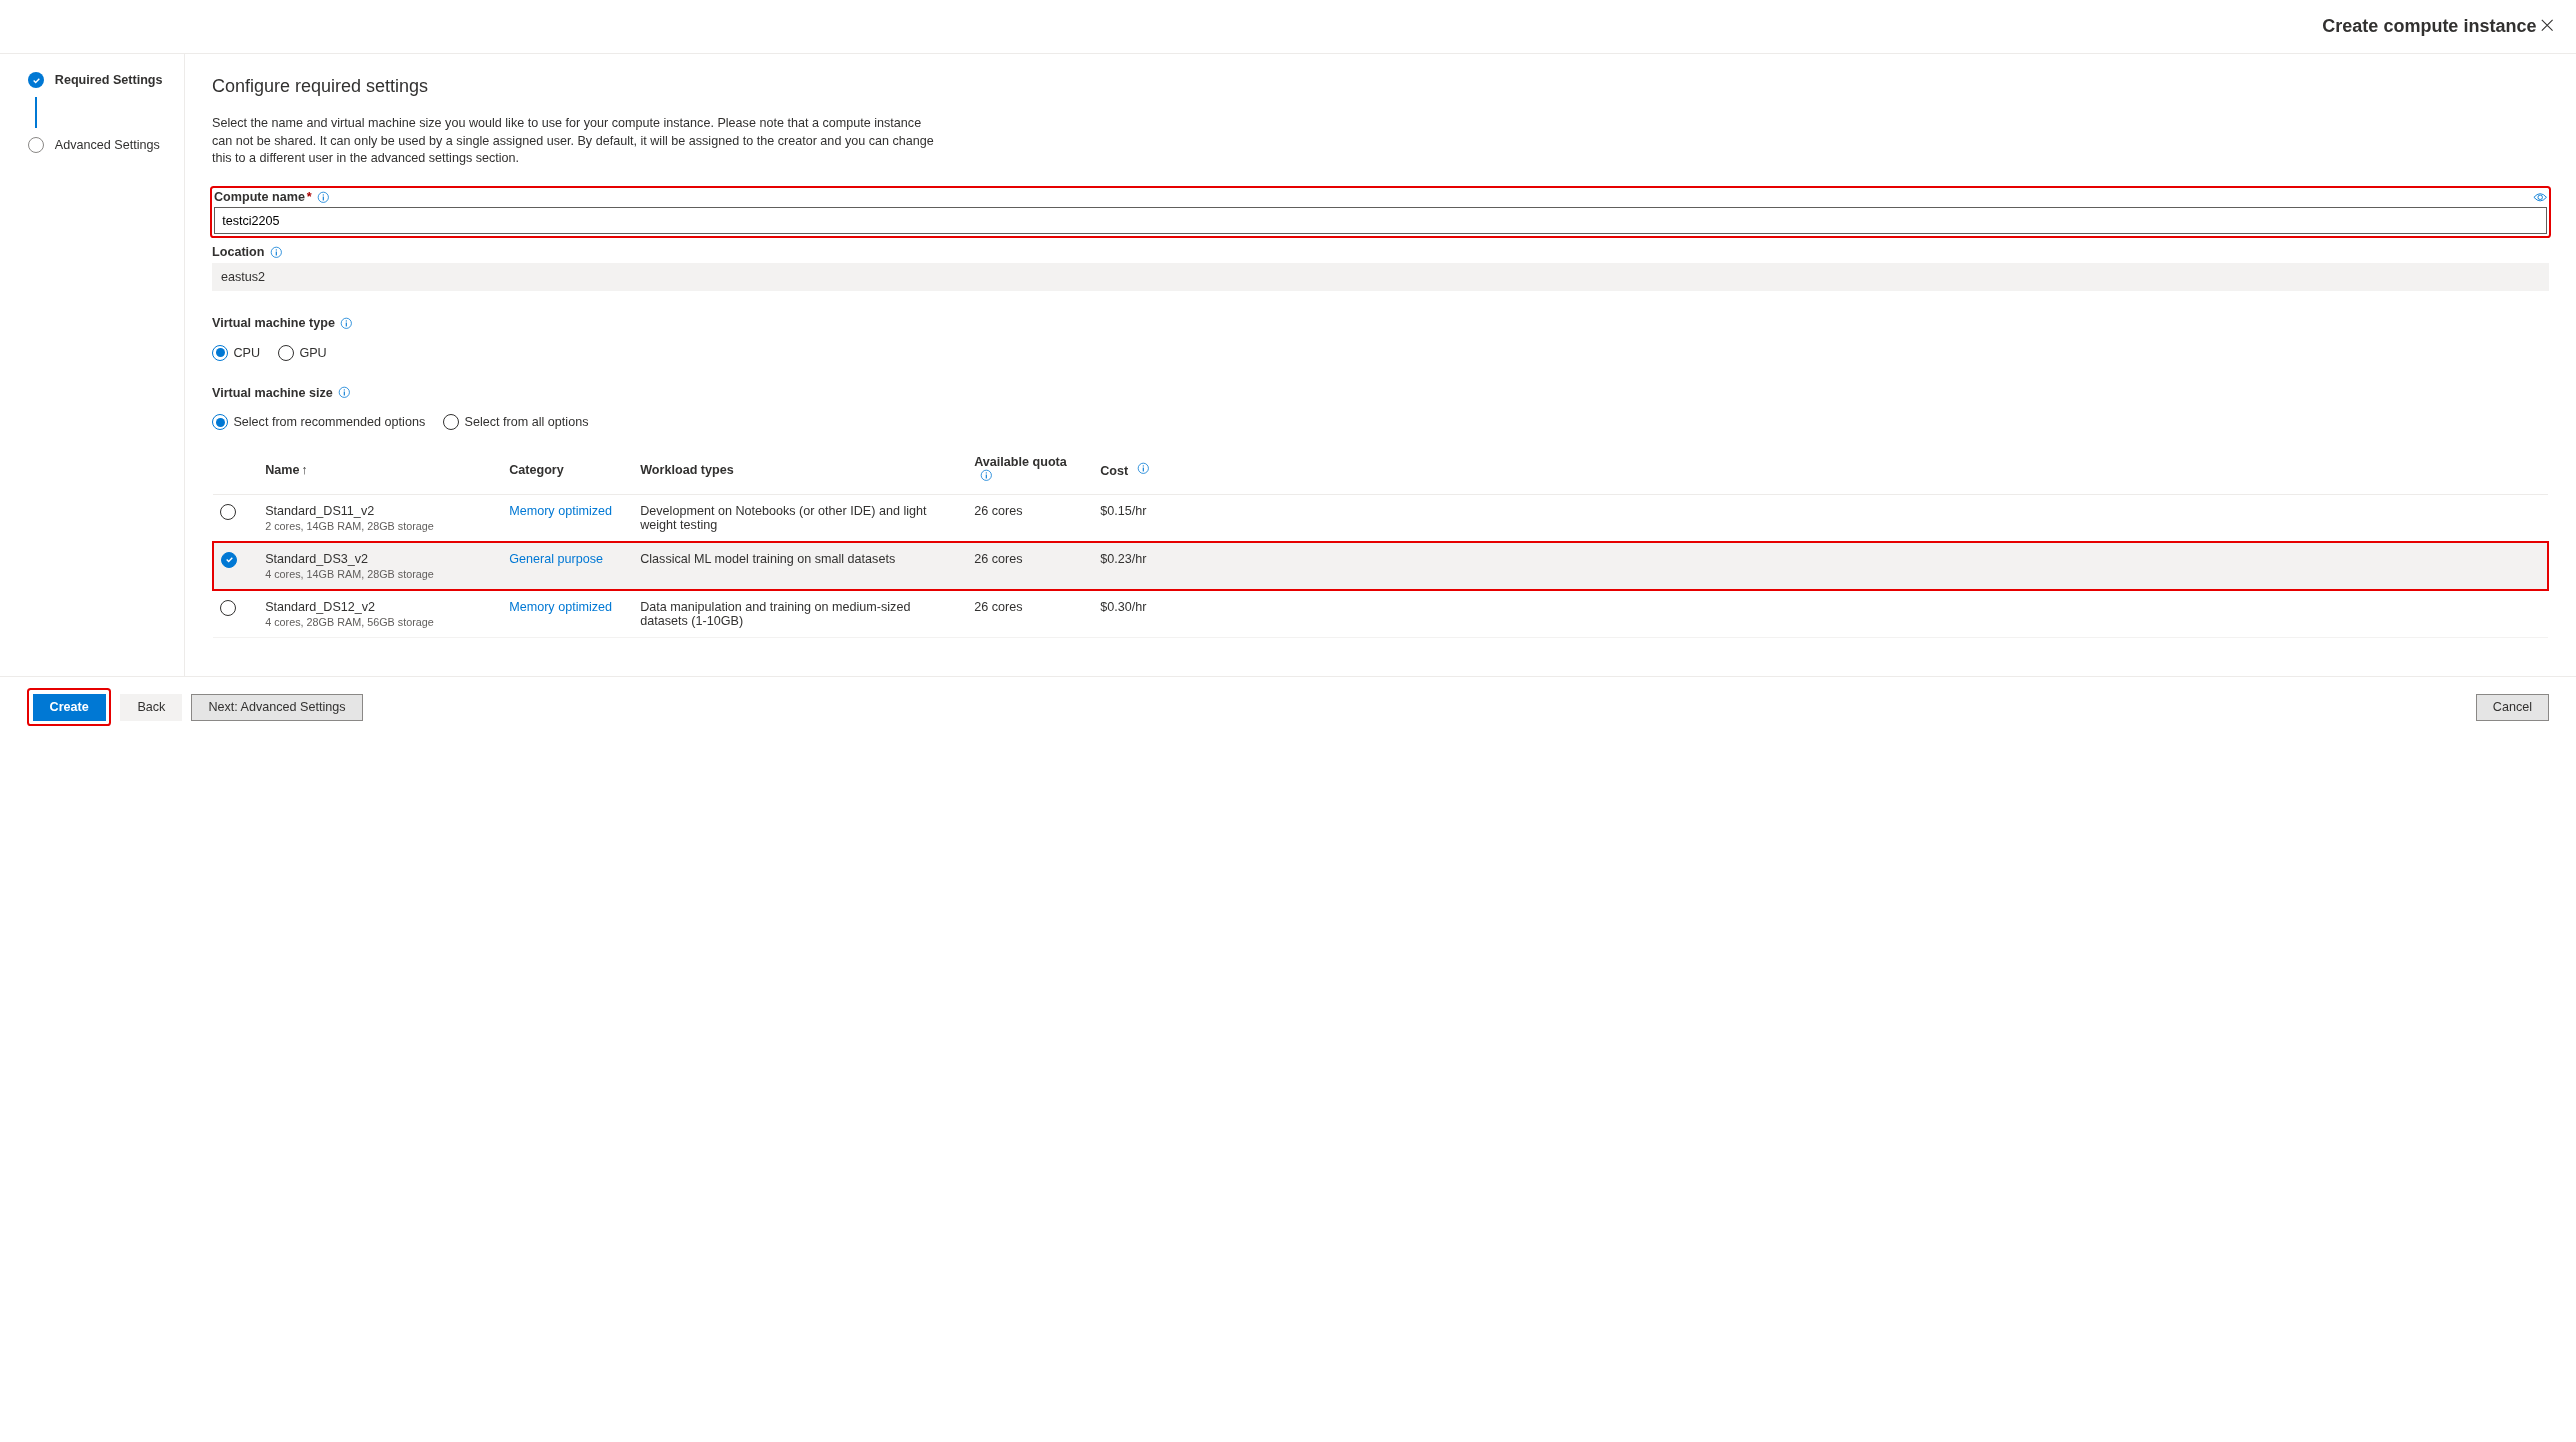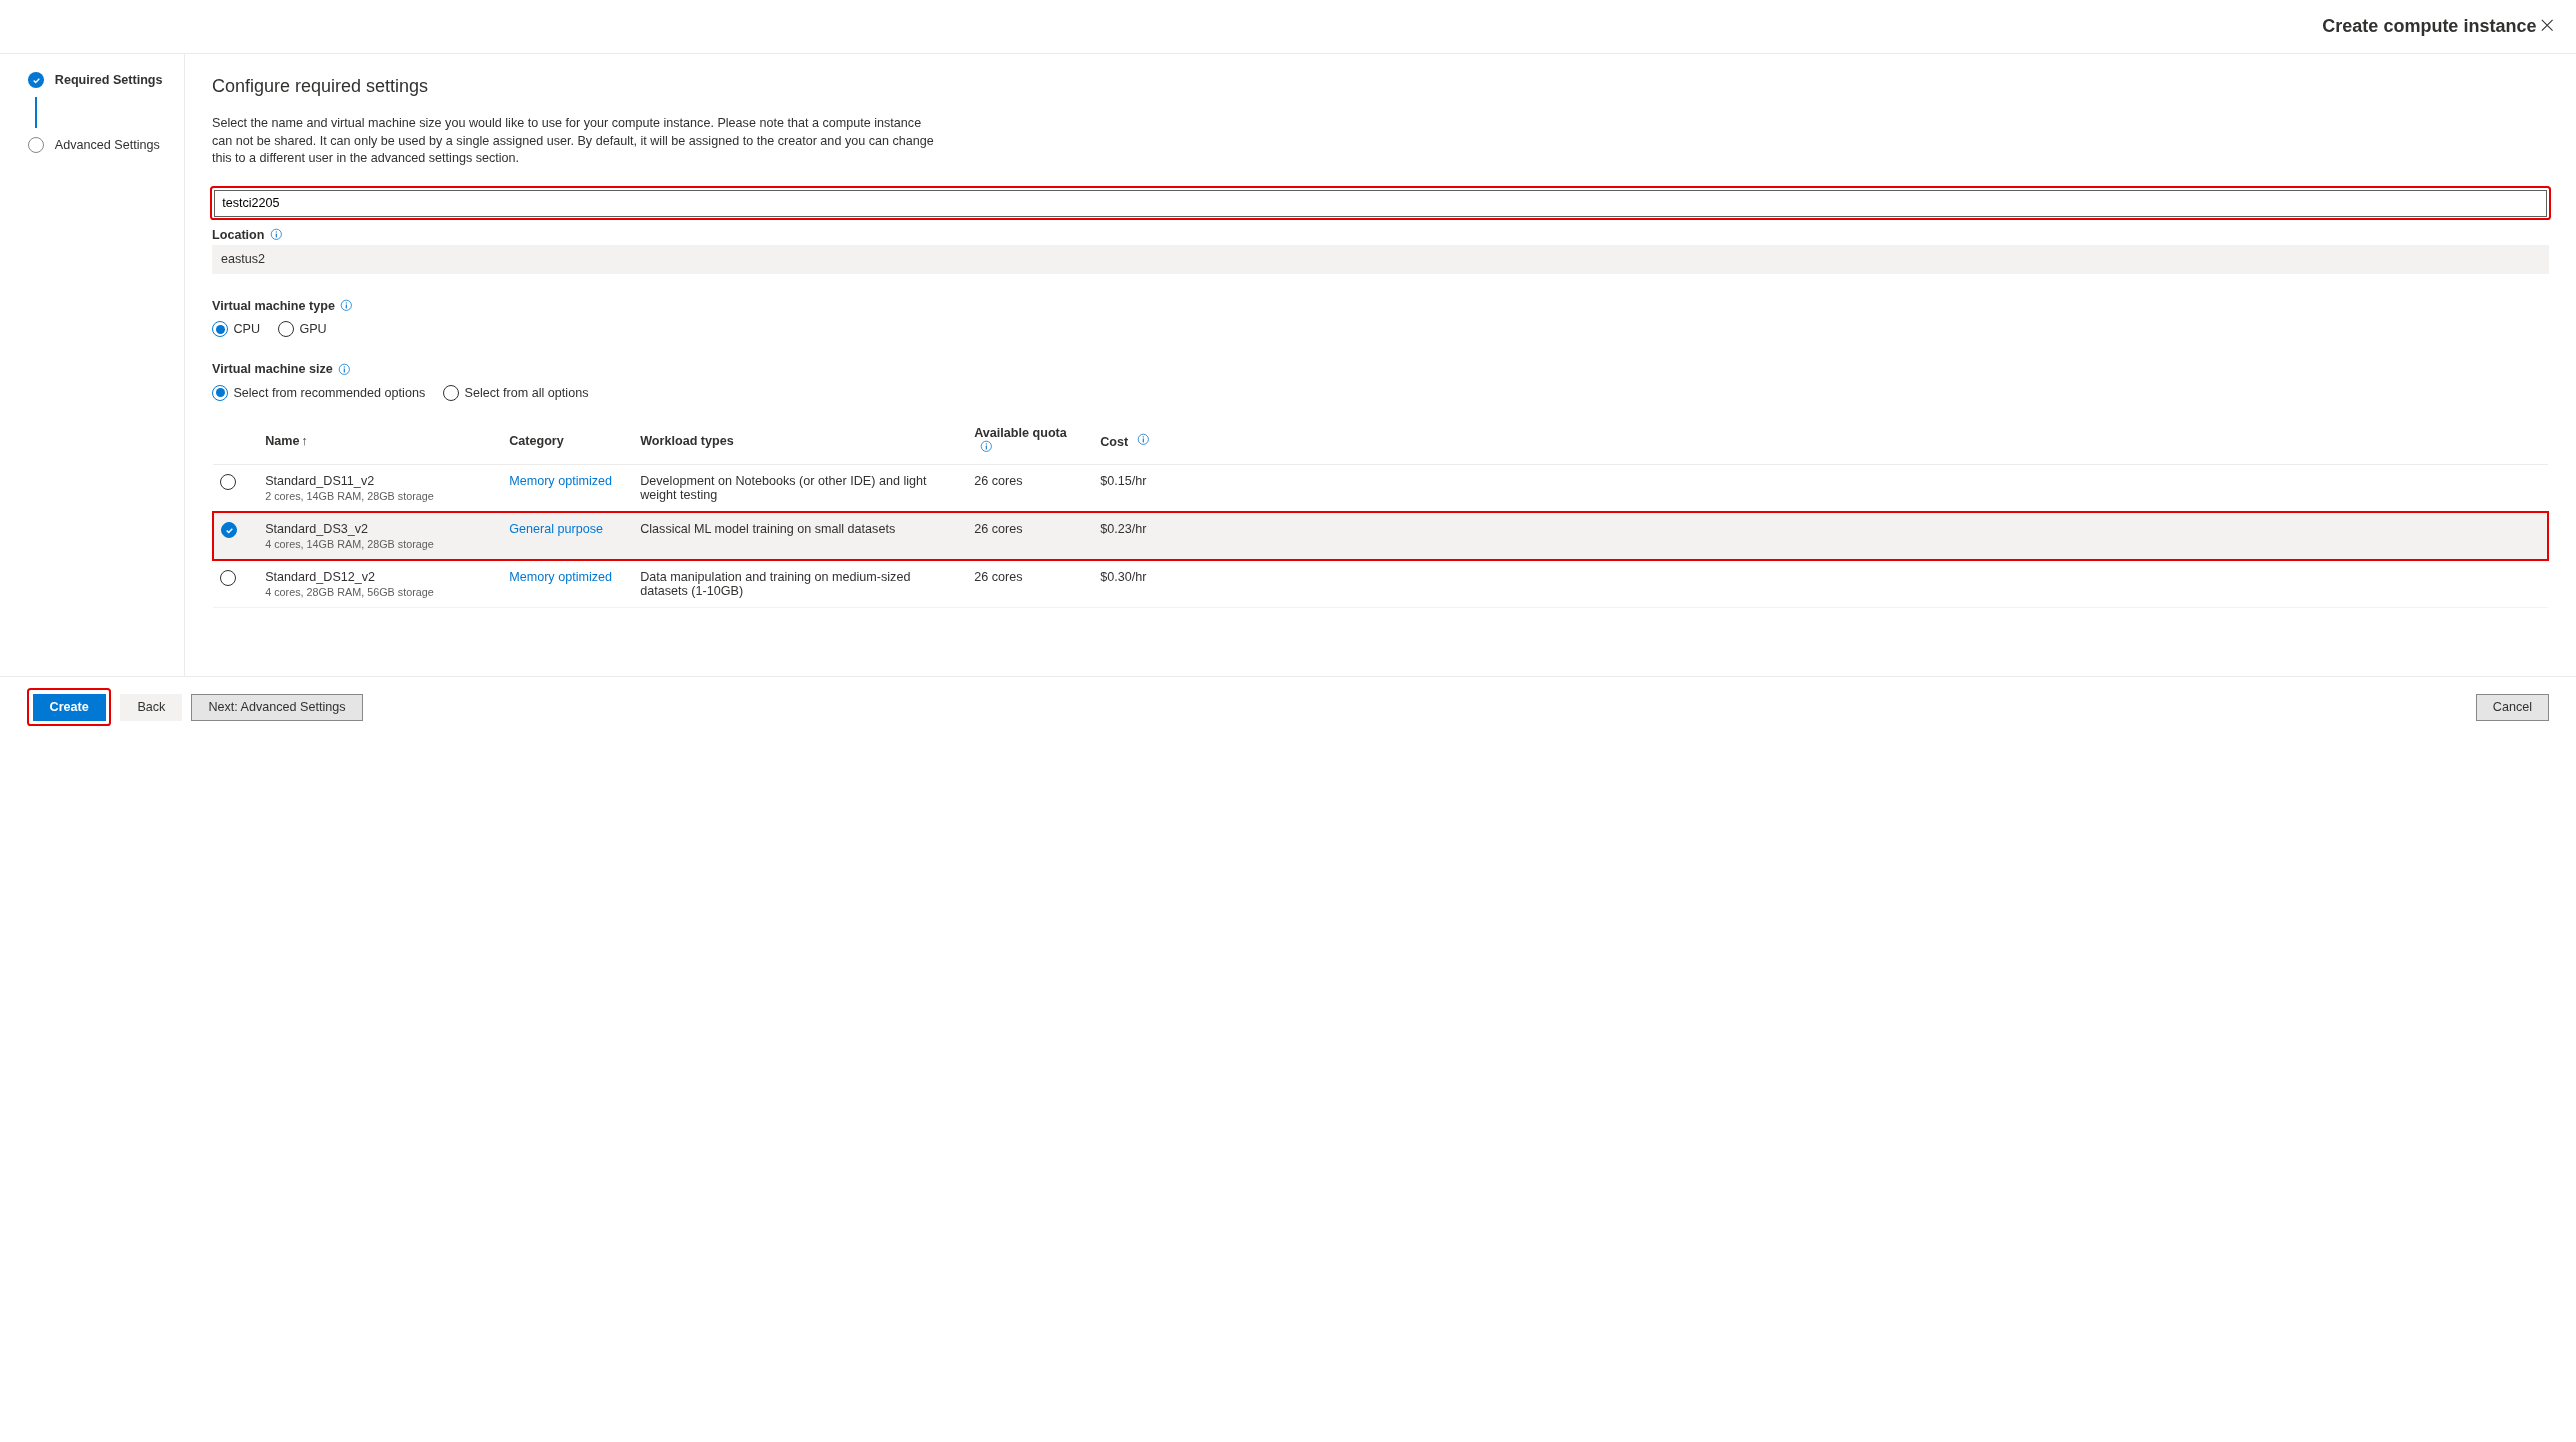--- a/index.html
+++ b/index.html
@@ -24,21 +24,21 @@
 .field-row { margin-bottom: 14.4px; }
 .field-label { font-weight: 600; display: inline-flex; align-items: center; margin-bottom: 3.6px; }
 .required { color: #a80000; margin-left: 1.8px; }
 .info-icon { display: inline-flex; margin-left: 5.4px; }
 .info-icon svg { width: 12.6px; height: 12.6px; }
 .input-wrap { position: relative; }
 .text-input { width: 100%; padding: 5.4px 7.2px; border: 0.9px solid #605e5c; font-size: 12.6px; font-family: inherit; }
 .eye-icon { position: absolute; right: 5.4px; top: -20px; cursor: pointer; }
 .eye-icon svg { width: 14.4px; height: 12.6px; }
 .readonly-box { background: #f3f2f1; padding: 7.2px 9px; color: #323130; }
-.radio-row { display: flex; align-items: center; gap: 18px; margin-top: 5px; }
+.radio-row { display: flex; align-items: center; gap: 18px; margin-top: 11px; }
 .radio-item { display: inline-flex; align-items: center; cursor: pointer; }
 .radio-circle { width: 16px; height: 16px; border: 0.9px solid #323130; border-radius: 50%; margin-right: 5.4px; display: flex; align-items: center; justify-content: center; }
 .radio-circle.checked { border-color: #0078d4; }
 .radio-dot { width: 9px; height: 9px; background: #0078d4; border-radius: 50%; }
 .section-gap { margin-top: 25px; }
 .table-wrap { margin-top: 16px; }
 table { width: 100%; border-collapse: collapse; }
 thead th { text-align: left; font-weight: 600; padding: 9px 7.2px; border-bottom: 0.9px solid #edebe9; }
 tbody td { padding: 9px 7.2px; vertical-align: top; border-bottom: 0.9px solid #f3f2f1; }
 tbody tr.selected { background: #f3f2f1; }
@@ -92,20 +92,39 @@
       <span class="step-indicator pending"></span>
       <span class="step-label pending">Advanced Settings</span>
     </div>
   </div>
 
   <div class="main">
     <h2>Configure required settings</h2>
     <p class="description">Select the name and virtual machine size you would like to use for your compute instance. Please note that a compute instance can not be shared. It can only be used by a single assigned user. By default, it will be assigned to the creator and you can change this to a different user in the advanced settings section.</p>
 
     <div class="field-row highlight-red highlight-compute">
+      <div style="display:flex; align-items:center; justify-content:space-between;">
+        <label class="field-label">
+          <span>Compute name</span>
+          <span class="required">*</span>
+          <span class="info-icon">
+            <svg viewBox="0 0 16 16">
+                <circle cx="8" cy="8" r="6.5" stroke="#0078d4" fill="none"></circle>
+                <circle cx="8" cy="5" r="0.8" fill="#0078d4"></circle>
+                <rect x="7.3" y="7" width="1.4" height="5" fill="#0078d4"></rect>
+              </svg>
+          </span>
+        </label>
+        <span class="eye-icon" style="position:static;">
+          <svg viewBox="0 0 16 12">
+              <path d="M1 6 Q8 -2 15 6 Q8 14 1 6 Z" stroke="#0078d4" fill="none"></path>
+              <circle cx="8" cy="6" r="2.5" stroke="#0078d4" fill="none"></circle>
+            </svg>
+        </span>
+      </div>
       <div class="input-wrap">
         <input class="text-input" type="text" value="testci2205" style="">
       </div>
     </div>
 
     <div class="field-row" style="margin-top:9px;">
       <label class="field-label">
         <span>Location</span>
         <span class="info-icon">
           <svg viewBox="0 0 16 16">

